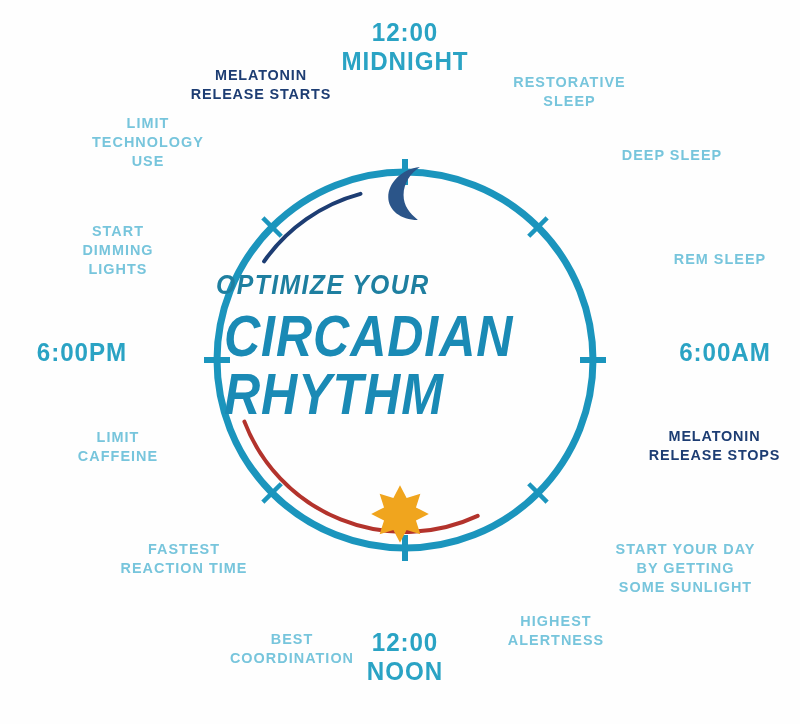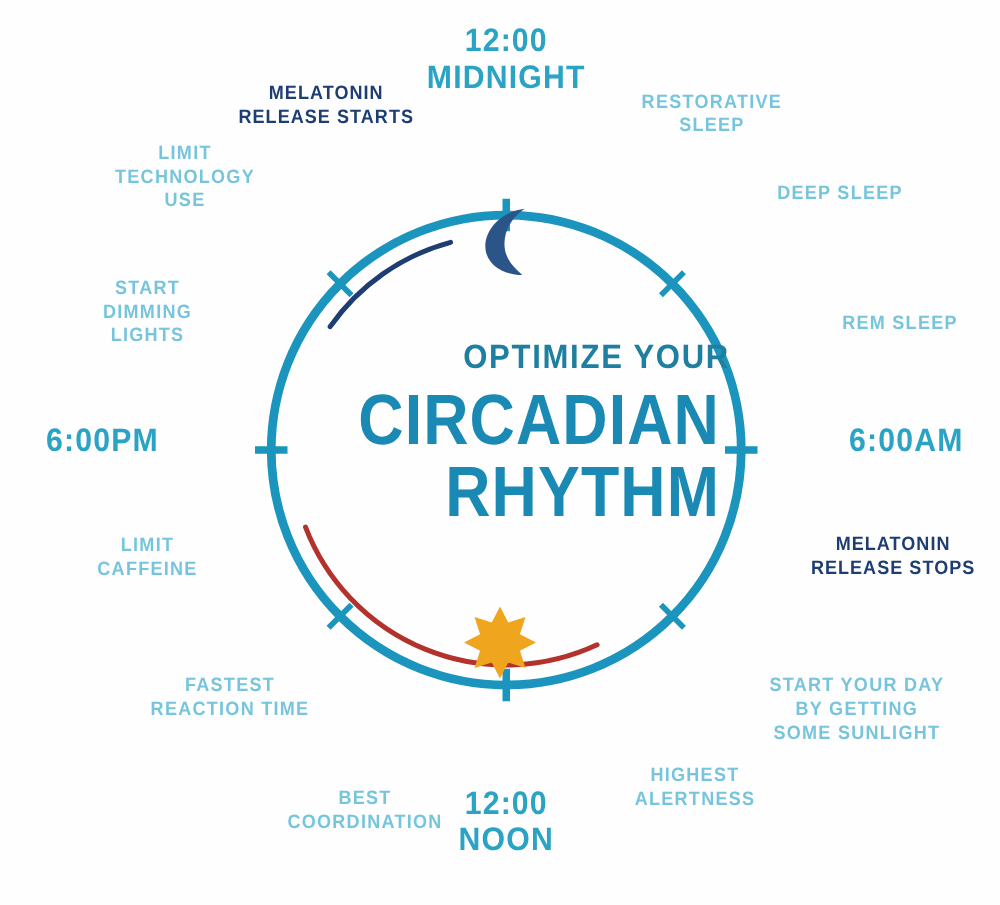--- a/index.html
+++ b/index.html
@@ -14,22 +14,23 @@
 
   
   #ring-svg{position:absolute;left:0;top:0;width:800px;height:724px;}
 
   
   .center-block{
     position:absolute;
     left:50%;
     top:272px;
     transform:translateX(-50%);
-    text-align:right;
+    text-align:left;
     width:400px;
+    font-style:italic;
   }
   .title-small{
     font-size:27px;
     font-weight:bold;
     letter-spacing:1.5px;
     color:#1e7fa0;
     line-height:1;
     transform:scaleX(.92);
     white-space:nowrap;
   }

